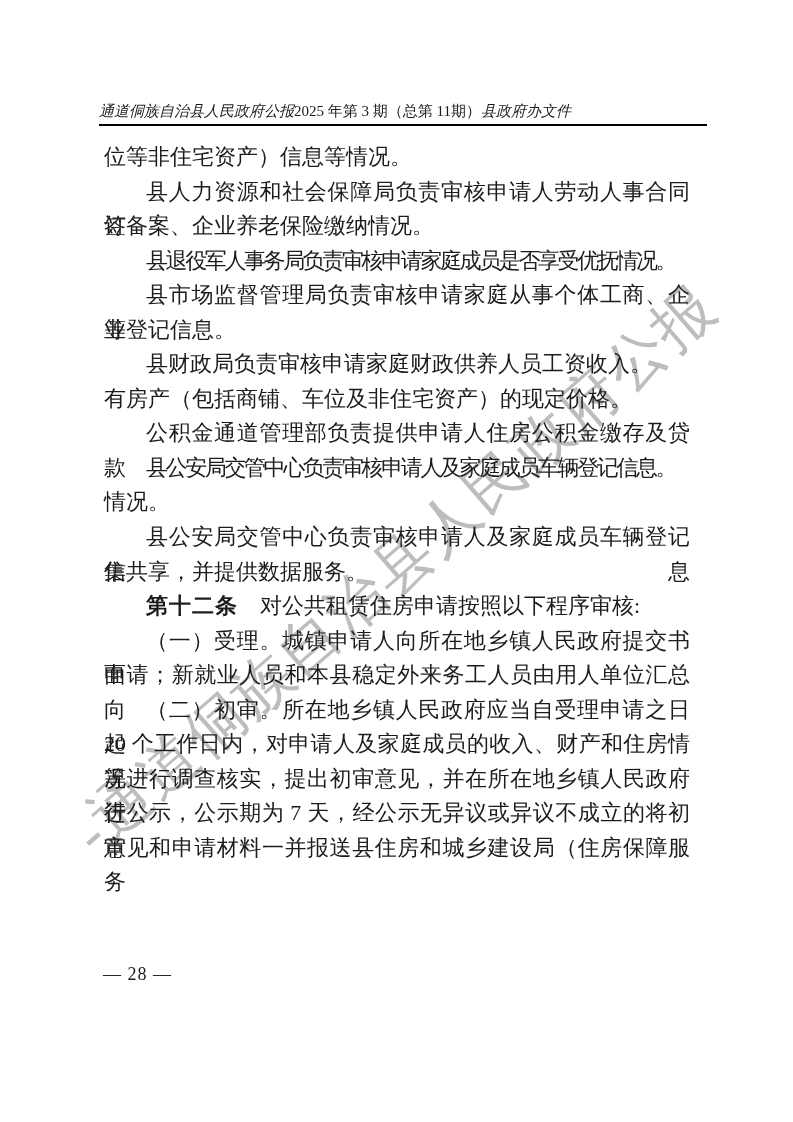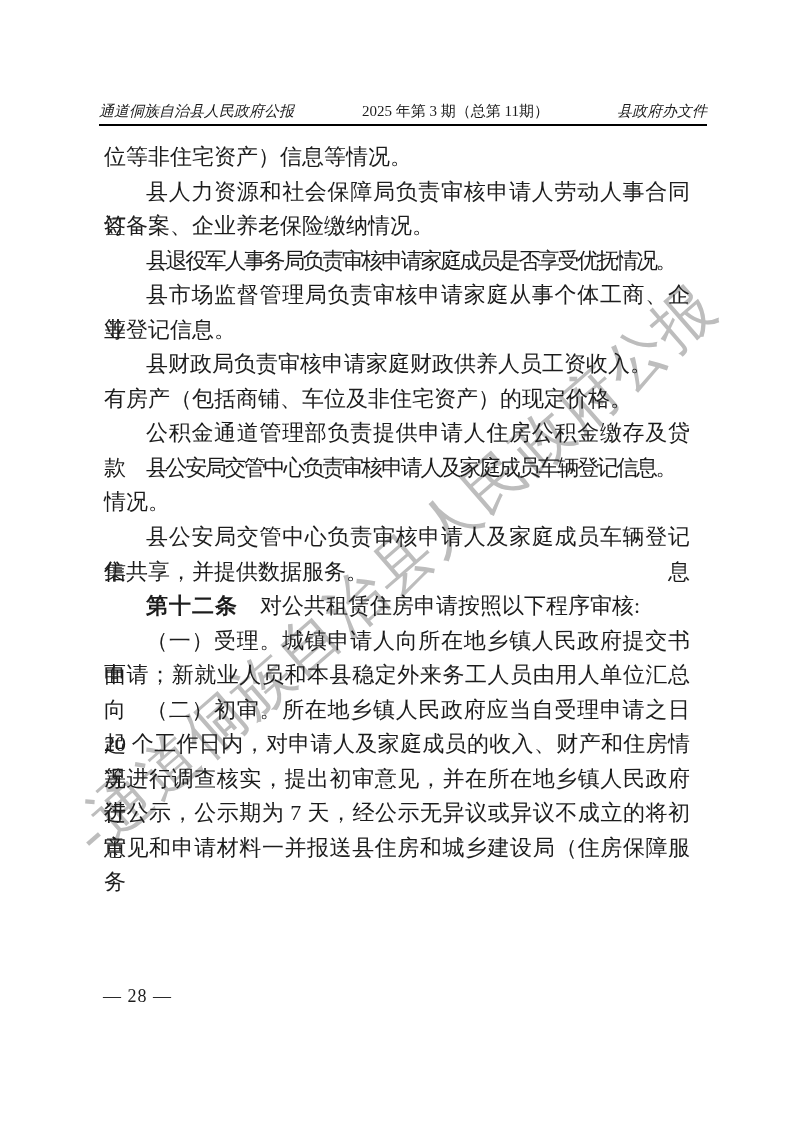--- a/index.html
+++ b/index.html
@@ -30,21 +30,21 @@
     z-index: 0;
     font-family: "Liberation Serif", "DejaVu Serif", serif;
     pointer-events: none;
   }
   .header {
     position: absolute;
     left: 99px;
     top: 103px;
     width: 608px;
     display: flex;
-    justify-content: space-between;
+    justify-content: flex-start;
     align-items: flex-end;
     font-size: 15px;
     line-height: 17px;
     padding-bottom: 4px;
     border-bottom: 2.5px solid #000000;
     z-index: 2;
   }
   .header .hdr-left { font-style: italic; }
   .header .hdr-right { font-style: italic; }
   .body-text {
@@ -69,21 +69,21 @@
   .line.indent { text-indent: 42px; }
   .line.tight { letter-spacing: -2.4px; }
   .article-no {
     font-weight: bold;
     font-family: "Liberation Sans", "DejaVu Sans", sans-serif;
     letter-spacing: 1px;
   }
   .footer {
     position: absolute;
     left: 103px;
-    top: 986px;
+    top: 964px;
     font-size: 18px;
     letter-spacing: 1px;
     z-index: 1;
   }
 </style>
 </head>
 <body>
 
 <div class="page">
 

